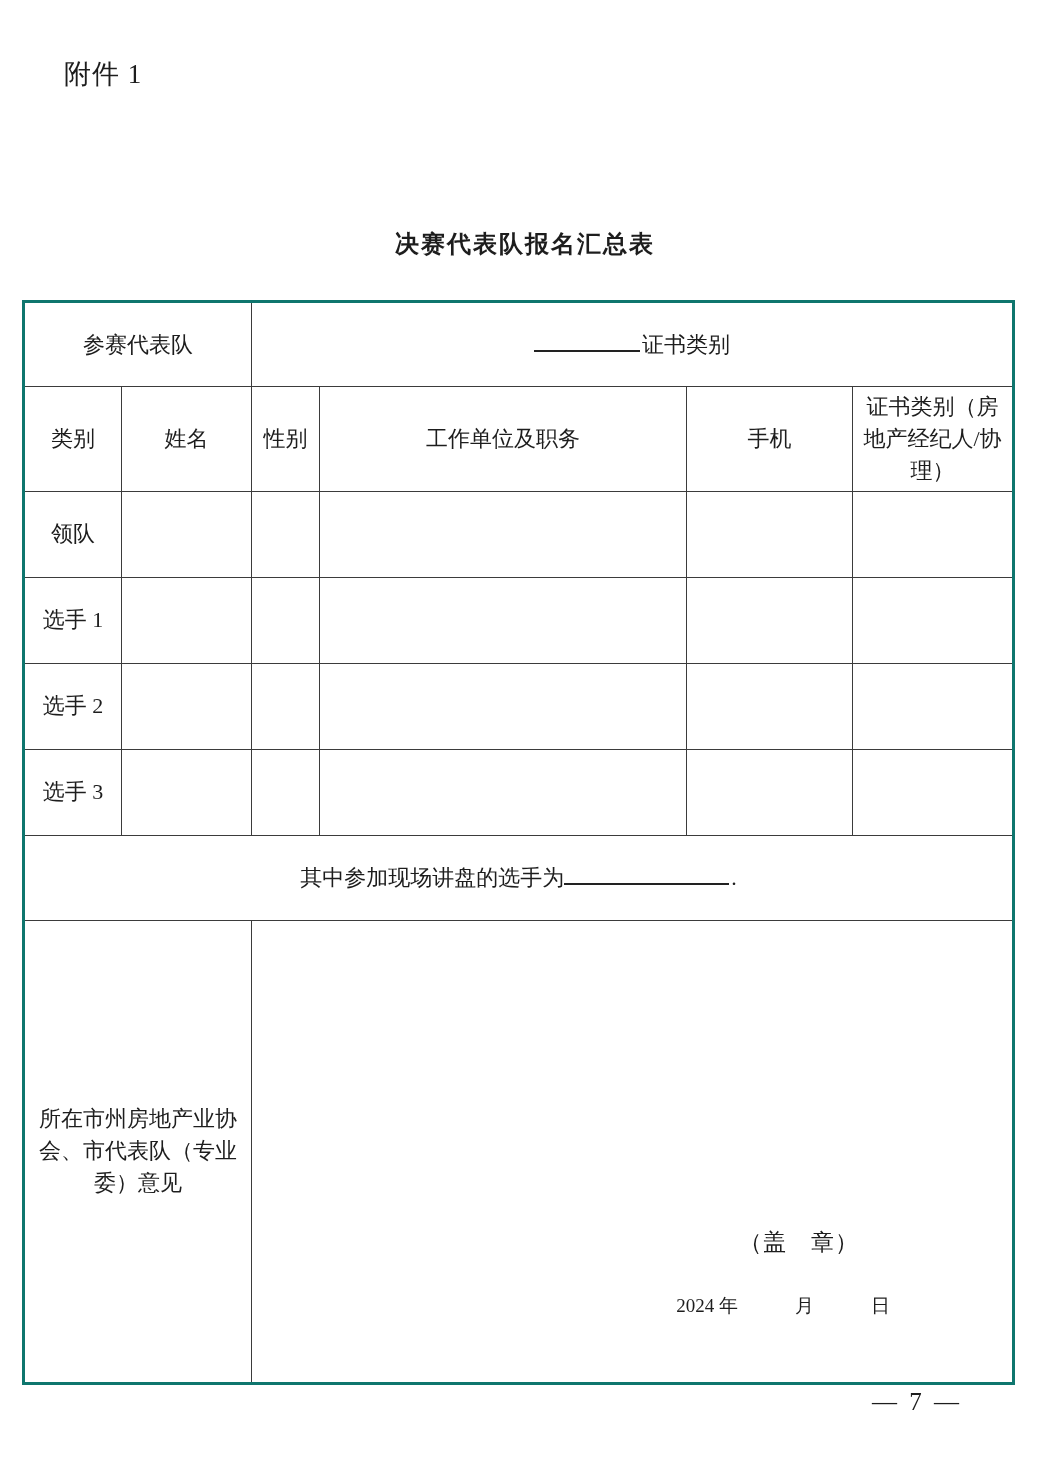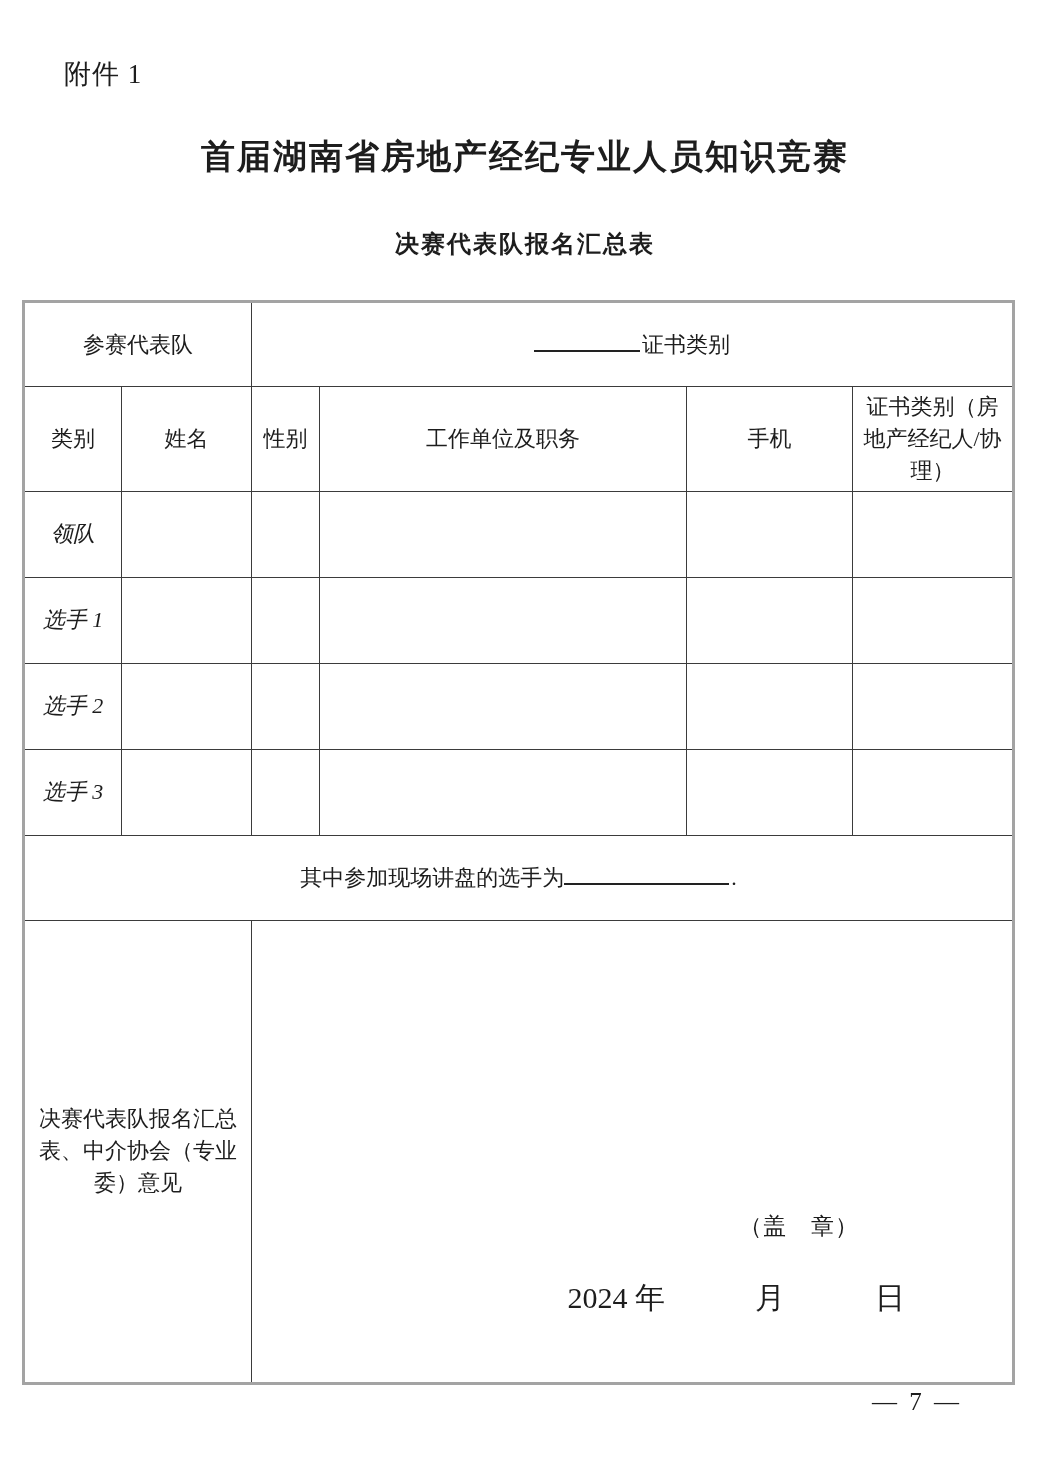--- a/index.html
+++ b/index.html
@@ -41,34 +41,34 @@
     font-weight: bold;
     letter-spacing: 2px;
   }
   table.reg-table {
     position: absolute;
     left: 22px;
     top: 300px;
     width: 990px;
     border-collapse: collapse;
     table-layout: fixed;
-    border: 3px solid #a3a3a3;
+    border: 3px solid #0f766e;
   }
   table.reg-table td, table.reg-table th {
     border: 1.5px solid #3b3b3b;
     font-size: 22px;
     font-weight: normal;
     text-align: center;
     vertical-align: middle;
     padding: 4px 6px;
     line-height: 1.45;
   }
   tr.row-team      { height: 85px; }
   tr.row-header    { height: 85px; }
-  tr.row-data      { height: 86px; font-style: italic; }
+  tr.row-data      { height: 86px; }
   tr.row-note      { height: 85px; }
   tr.row-opinion   { height: 463px; }
   th.hdr-cert { font-size: 21px; padding: 4px 10px; line-height: 1.55; margin-top: 14px; }
   .blank-line {
     display: inline-block;
     border-bottom: 2px solid #222;
     height: 1.05em;
     vertical-align: baseline;
     margin-right: 2px;
   }
@@ -91,39 +91,38 @@
     height: 100%;
     min-height: 440px;
     padding: 0 95px 52px 0;
   }
   .seal-text {
     font-size: 23px;
     margin: 0 52px 32px 0;
     letter-spacing: 1px;
   }
   .date-text {
-    font-size: 30px;
-    margin-right: 6px;
+    font-size: 19px;
+    margin-right: 21px;
   }
   .page-number {
     position: absolute;
     top: 1388px;
     right: 88px;
     font-size: 25px;
     letter-spacing: 3px;
   }
 </style>
 </head>
 <body>
 
 <div class="page">
 
   <div class="attachment-label">附件 1</div>
 
-  <div class="doc-title">首届湖南省房地产经纪专业人员知识竞赛</div>
   <div class="doc-subtitle">决赛代表队报名汇总表</div>
 
   <table class="reg-table">
     <colgroup>
       <col style="width:98px">
       <col style="width:130px">
       <col style="width:68px">
       <col style="width:367px">
       <col style="width:166px">
       <col style="width:161px">
@@ -181,21 +180,21 @@
         <td></td>
       </tr>
 
       <tr class="row-note">
         <td colspan="6">
           <span>其中参加现场讲盘的选手为</span><span class="blank-line blank-note"></span><span>.</span>
         </td>
       </tr>
 
       <tr class="row-opinion">
-        <td colspan="2" class="opinion-label-cell">决赛代表队报名汇总表、中介协会（专业委）意见</td>
+        <td colspan="2" class="opinion-label-cell">所在市州房地产业协会、市代表队（专业委）意见</td>
         <td colspan="4" class="opinion-content-cell">
           <div class="opinion-inner">
             <span class="seal-text">（盖　章）</span>
             <span class="date-text">2024 年　　　月　　　日</span>
           </div>
         </td>
       </tr>
     </tbody>
   </table>
 

